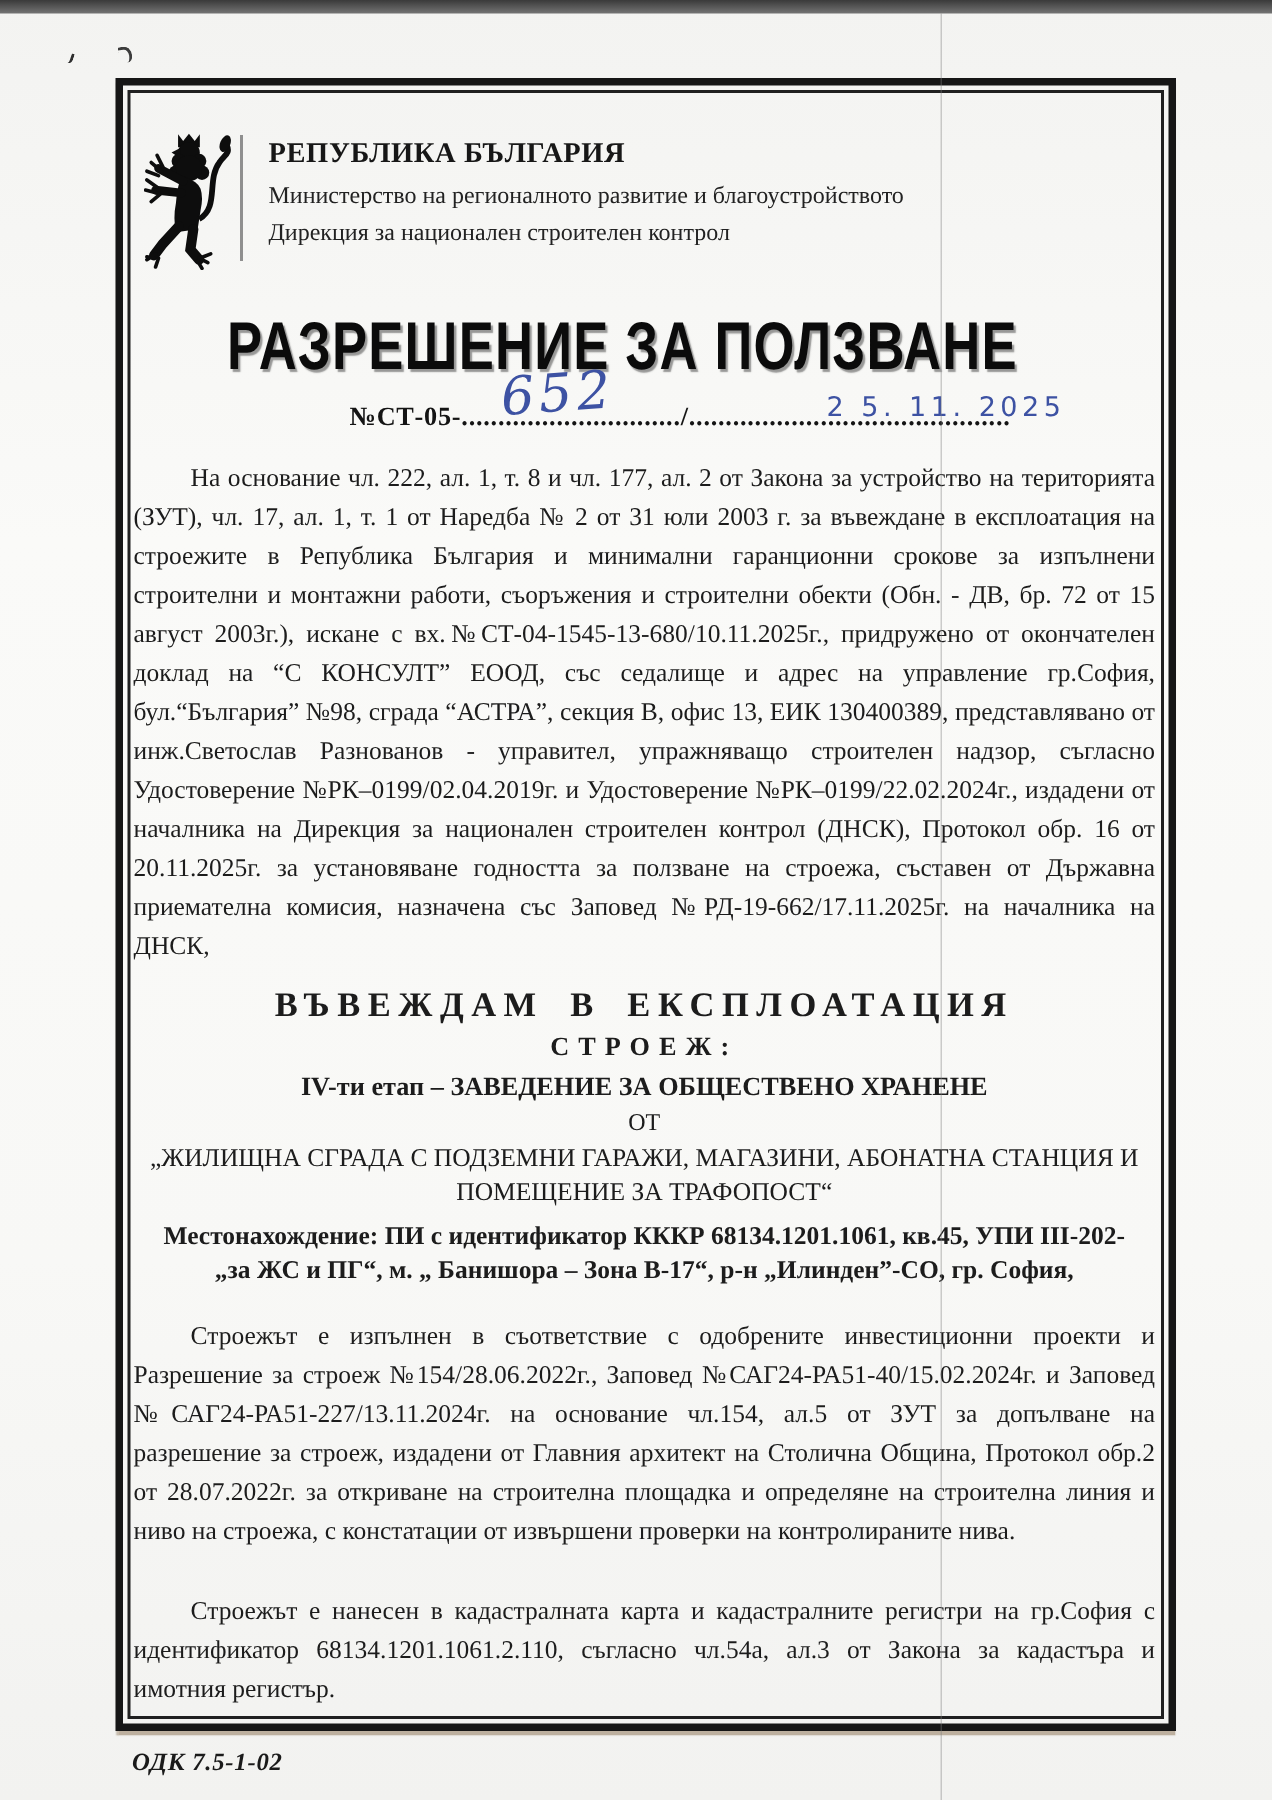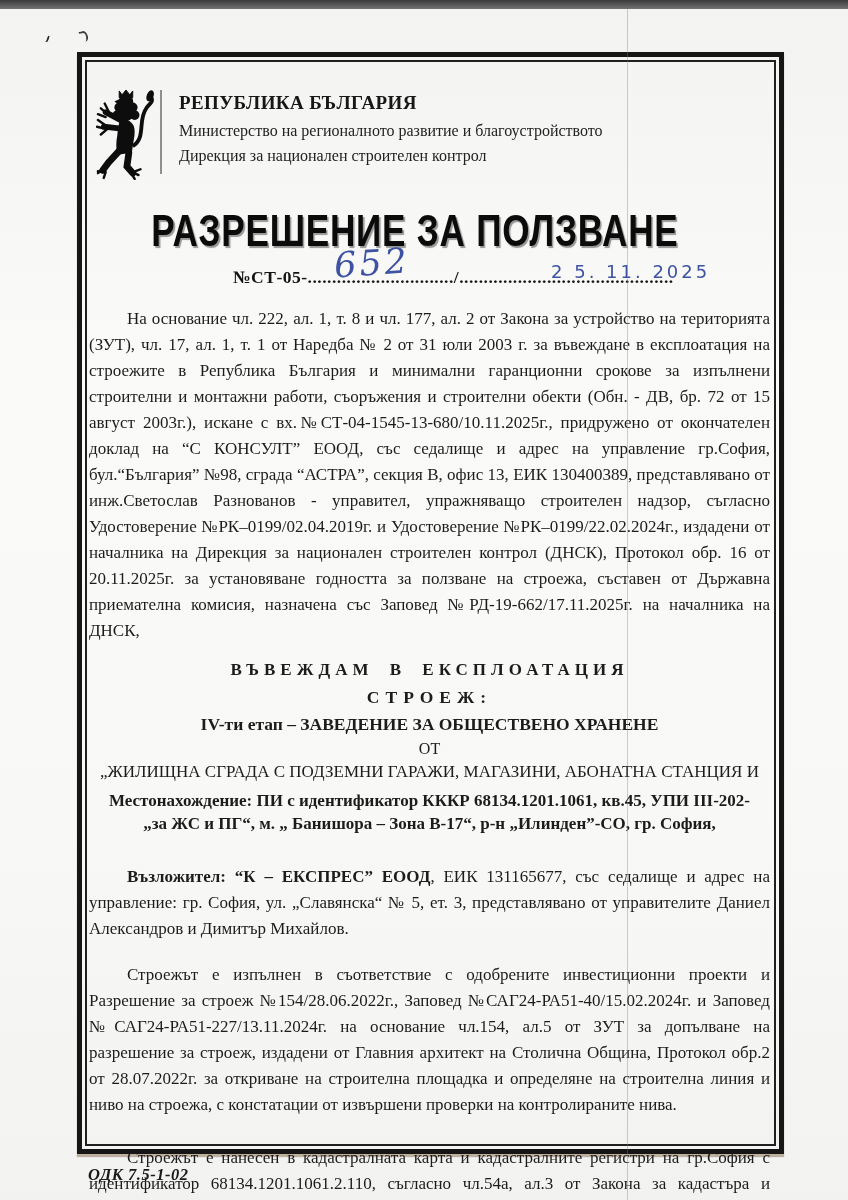--- a/index.html
+++ b/index.html
@@ -41,21 +41,21 @@
     font-family:"DejaVu Serif", serif;font-style:italic;font-size:35px;
     letter-spacing:3px;color:#3d52a3;transform:rotate(-4deg);}
   .date-stamp{position:absolute;left:551px;top:261px;z-index:21;
     font-family:"DejaVu Sans", sans-serif;font-size:18px;letter-spacing:3px;
     color:#3d52a3;white-space:nowrap;}
 
   .doc-body{position:absolute;left:89px;top:306px;width:681px;z-index:20;
     font-size:17px;line-height:26px;text-align:justify;color:#1c1c1c;}
   .para{margin:0;text-indent:38px;}
   .cline{margin:0;text-align:center;text-indent:0;}
-  .decree-1{margin-top:13px;font-weight:bold;font-size:17px;letter-spacing:5px;word-spacing:7px;}
+  .decree-1{margin-top:13px;font-weight:bold;font-size:23px;letter-spacing:5px;word-spacing:7px;}
   .decree-2{margin-top:1px;font-weight:bold;font-size:17.5px;letter-spacing:6px;}
   .stage{margin-top:2px;font-weight:bold;font-size:17.5px;line-height:25px;}
   .of-word{margin-top:1px;font-size:16px;line-height:22px;}
   .bld{font-size:17px;line-height:23px;}
   .loc{font-weight:bold;font-size:17px;line-height:23px;}
   .loc-first{margin-top:6px;}
   .p-client{margin-top:29px;}
   .p-exec{margin-top:20px;}
   .p-cad{margin-top:27px;}
 
@@ -115,22 +115,22 @@
   <div class="hand-number">652</div>
   <div class="date-stamp">2 5. 11. 2025</div>
 
   <div class="doc-body">
     <p class="para">На основание чл. 222, ал. 1, т. 8 и чл. 177, ал. 2 от Закона за устройство на територията (ЗУТ), чл. 17, ал. 1, т. 1 от Наредба № 2 от 31 юли 2003 г. за въвеждане в експлоатация на строежите в Република България и минимални гаранционни срокове за изпълнени строителни и монтажни работи, съоръжения и строителни обекти (Обн. - ДВ, бр. 72 от 15 август 2003г.), искане с вх.№СТ-04-1545-13-680/10.11.2025г., придружено от окончателен доклад на “С КОНСУЛТ” ЕООД, със седалище и адрес на управление гр.София, бул.“България” №98, сграда “АСТРА”, секция В, офис 13, ЕИК 130400389, представлявано от инж.Светослав Разнованов - управител, упражняващо строителен надзор, съгласно Удостоверение №РК–0199/02.04.2019г. и Удостоверение №РК–0199/22.02.2024г., издадени от началника на Дирекция за национален строителен контрол (ДНСК), Протокол обр. 16 от 20.11.2025г. за установяване годността за ползване на строежа, съставен от Държавна приемателна комисия, назначена със Заповед №РД-19-662/17.11.2025г. на началника на ДНСК,</p>
     <div class="cline decree-1">ВЪВЕЖДАМ В ЕКСПЛОАТАЦИЯ</div>
     <div class="cline decree-2">СТРОЕЖ:</div>
     <div class="cline stage">IV-ти етап – ЗАВЕДЕНИЕ ЗА ОБЩЕСТВЕНО ХРАНЕНЕ</div>
     <div class="cline of-word">ОТ</div>
     <div class="cline bld">„ЖИЛИЩНА СГРАДА С ПОДЗЕМНИ ГАРАЖИ, МАГАЗИНИ, АБОНАТНА СТАНЦИЯ И</div>
+    <div class="cline bld">ПОМЕЩЕНИЕ ЗА ТРАФОПОСТ“</div>
     <div class="cline loc loc-first">Местонахождение: ПИ с идентификатор КККР 68134.1201.1061, кв.45, УПИ III-202-</div>
     <div class="cline loc">„за ЖС и ПГ“, м. „ Банишора – Зона В-17“, р-н „Илинден”-СО, гр. София,</div>
-    <p class="para p-client"><b>Възложител: “К – ЕКСПРЕС” ЕООД</b><span>, ЕИК 131165677, със седалище и адрес на управление: гр. София, ул. „Славянска“ № 5, ет. 3, представлявано от управителите Даниел Александров и Димитър Михайлов.</span></p>
     <p class="para p-exec">Строежът е изпълнен в съответствие с одобрените инвестиционни проекти и Разрешение за строеж №154/28.06.2022г., Заповед №САГ24-РА51-40/15.02.2024г. и Заповед №САГ24-РА51-227/13.11.2024г.  на основание чл.154, ал.5 от ЗУТ за допълване на разрешение за строеж, издадени от Главния архитект на Столична Община, Протокол обр.2 от 28.07.2022г. за откриване на строителна площадка и определяне на строителна линия и ниво на строежа, с констатации от извършени проверки на контролираните нива.</p>
     <p class="para p-cad">Строежът е нанесен в кадастралната карта и кадастралните регистри на гр.София с идентификатор 68134.1201.1061.2.110, съгласно чл.54а, ал.3 от Закона за кадастъра и имотния регистър.</p>
   </div>
 
   <div class="footer-code">ОДК 7.5-1-02</div>
 
 </div>
 
 </body></html>

